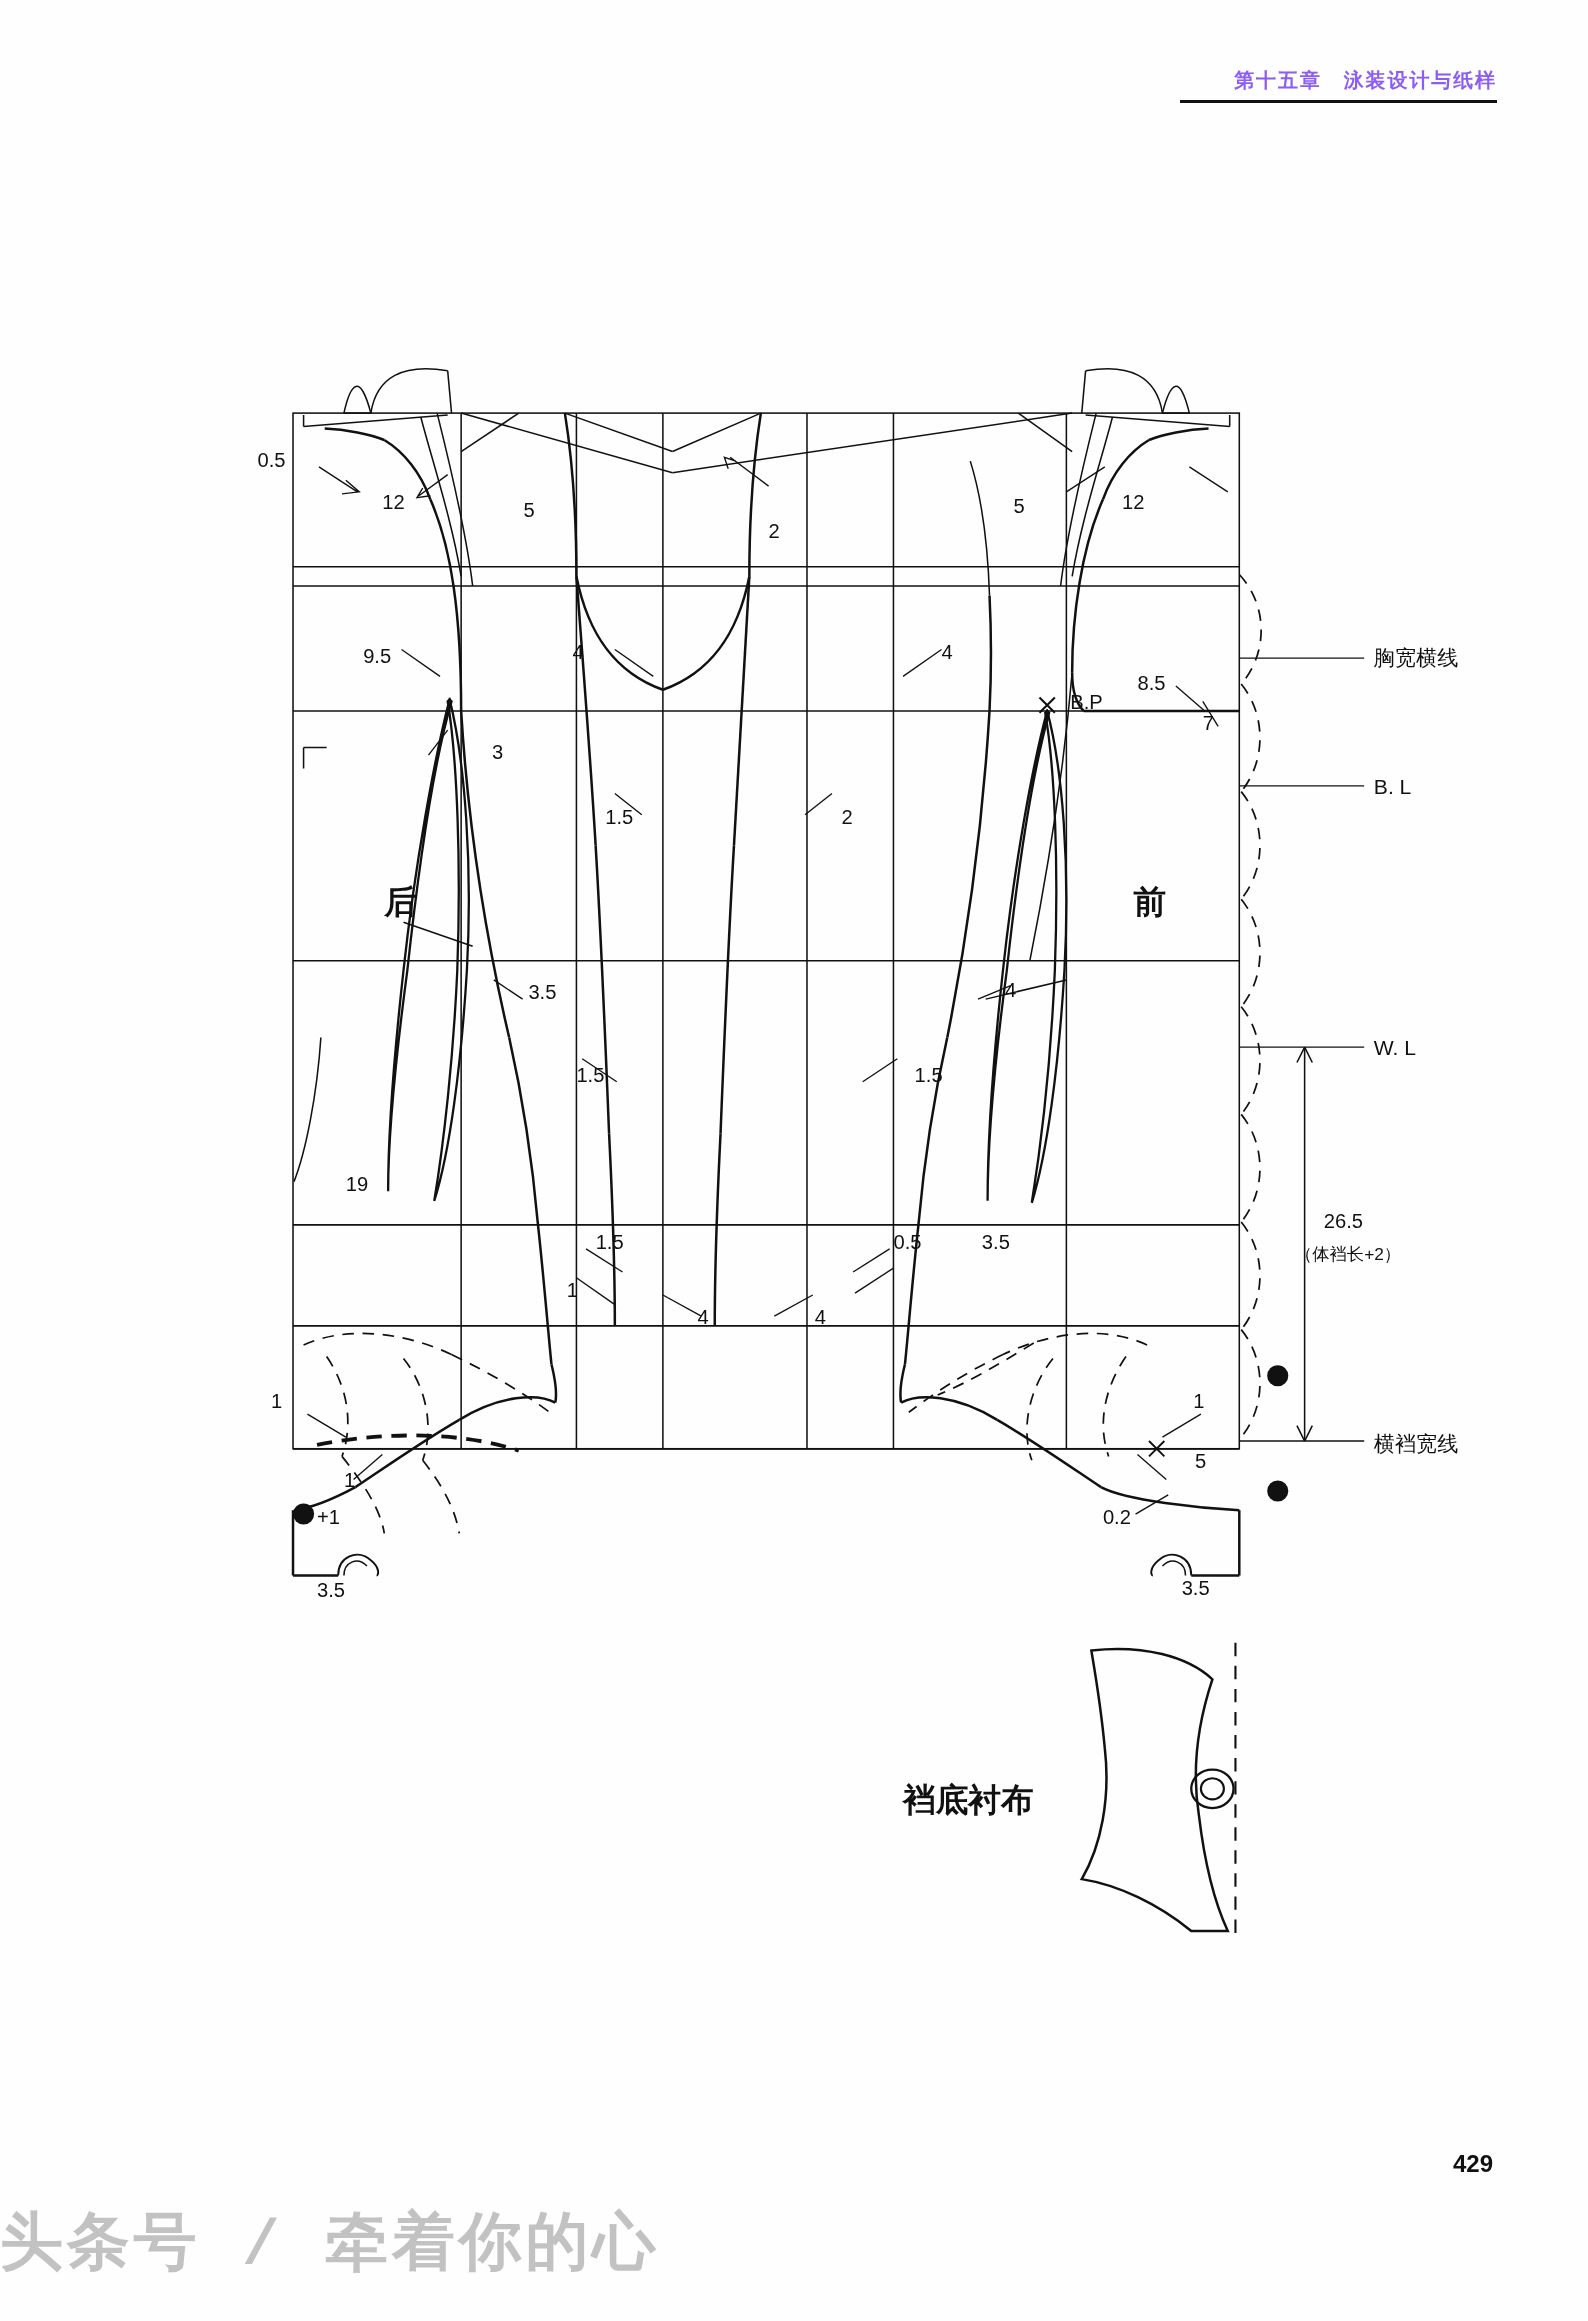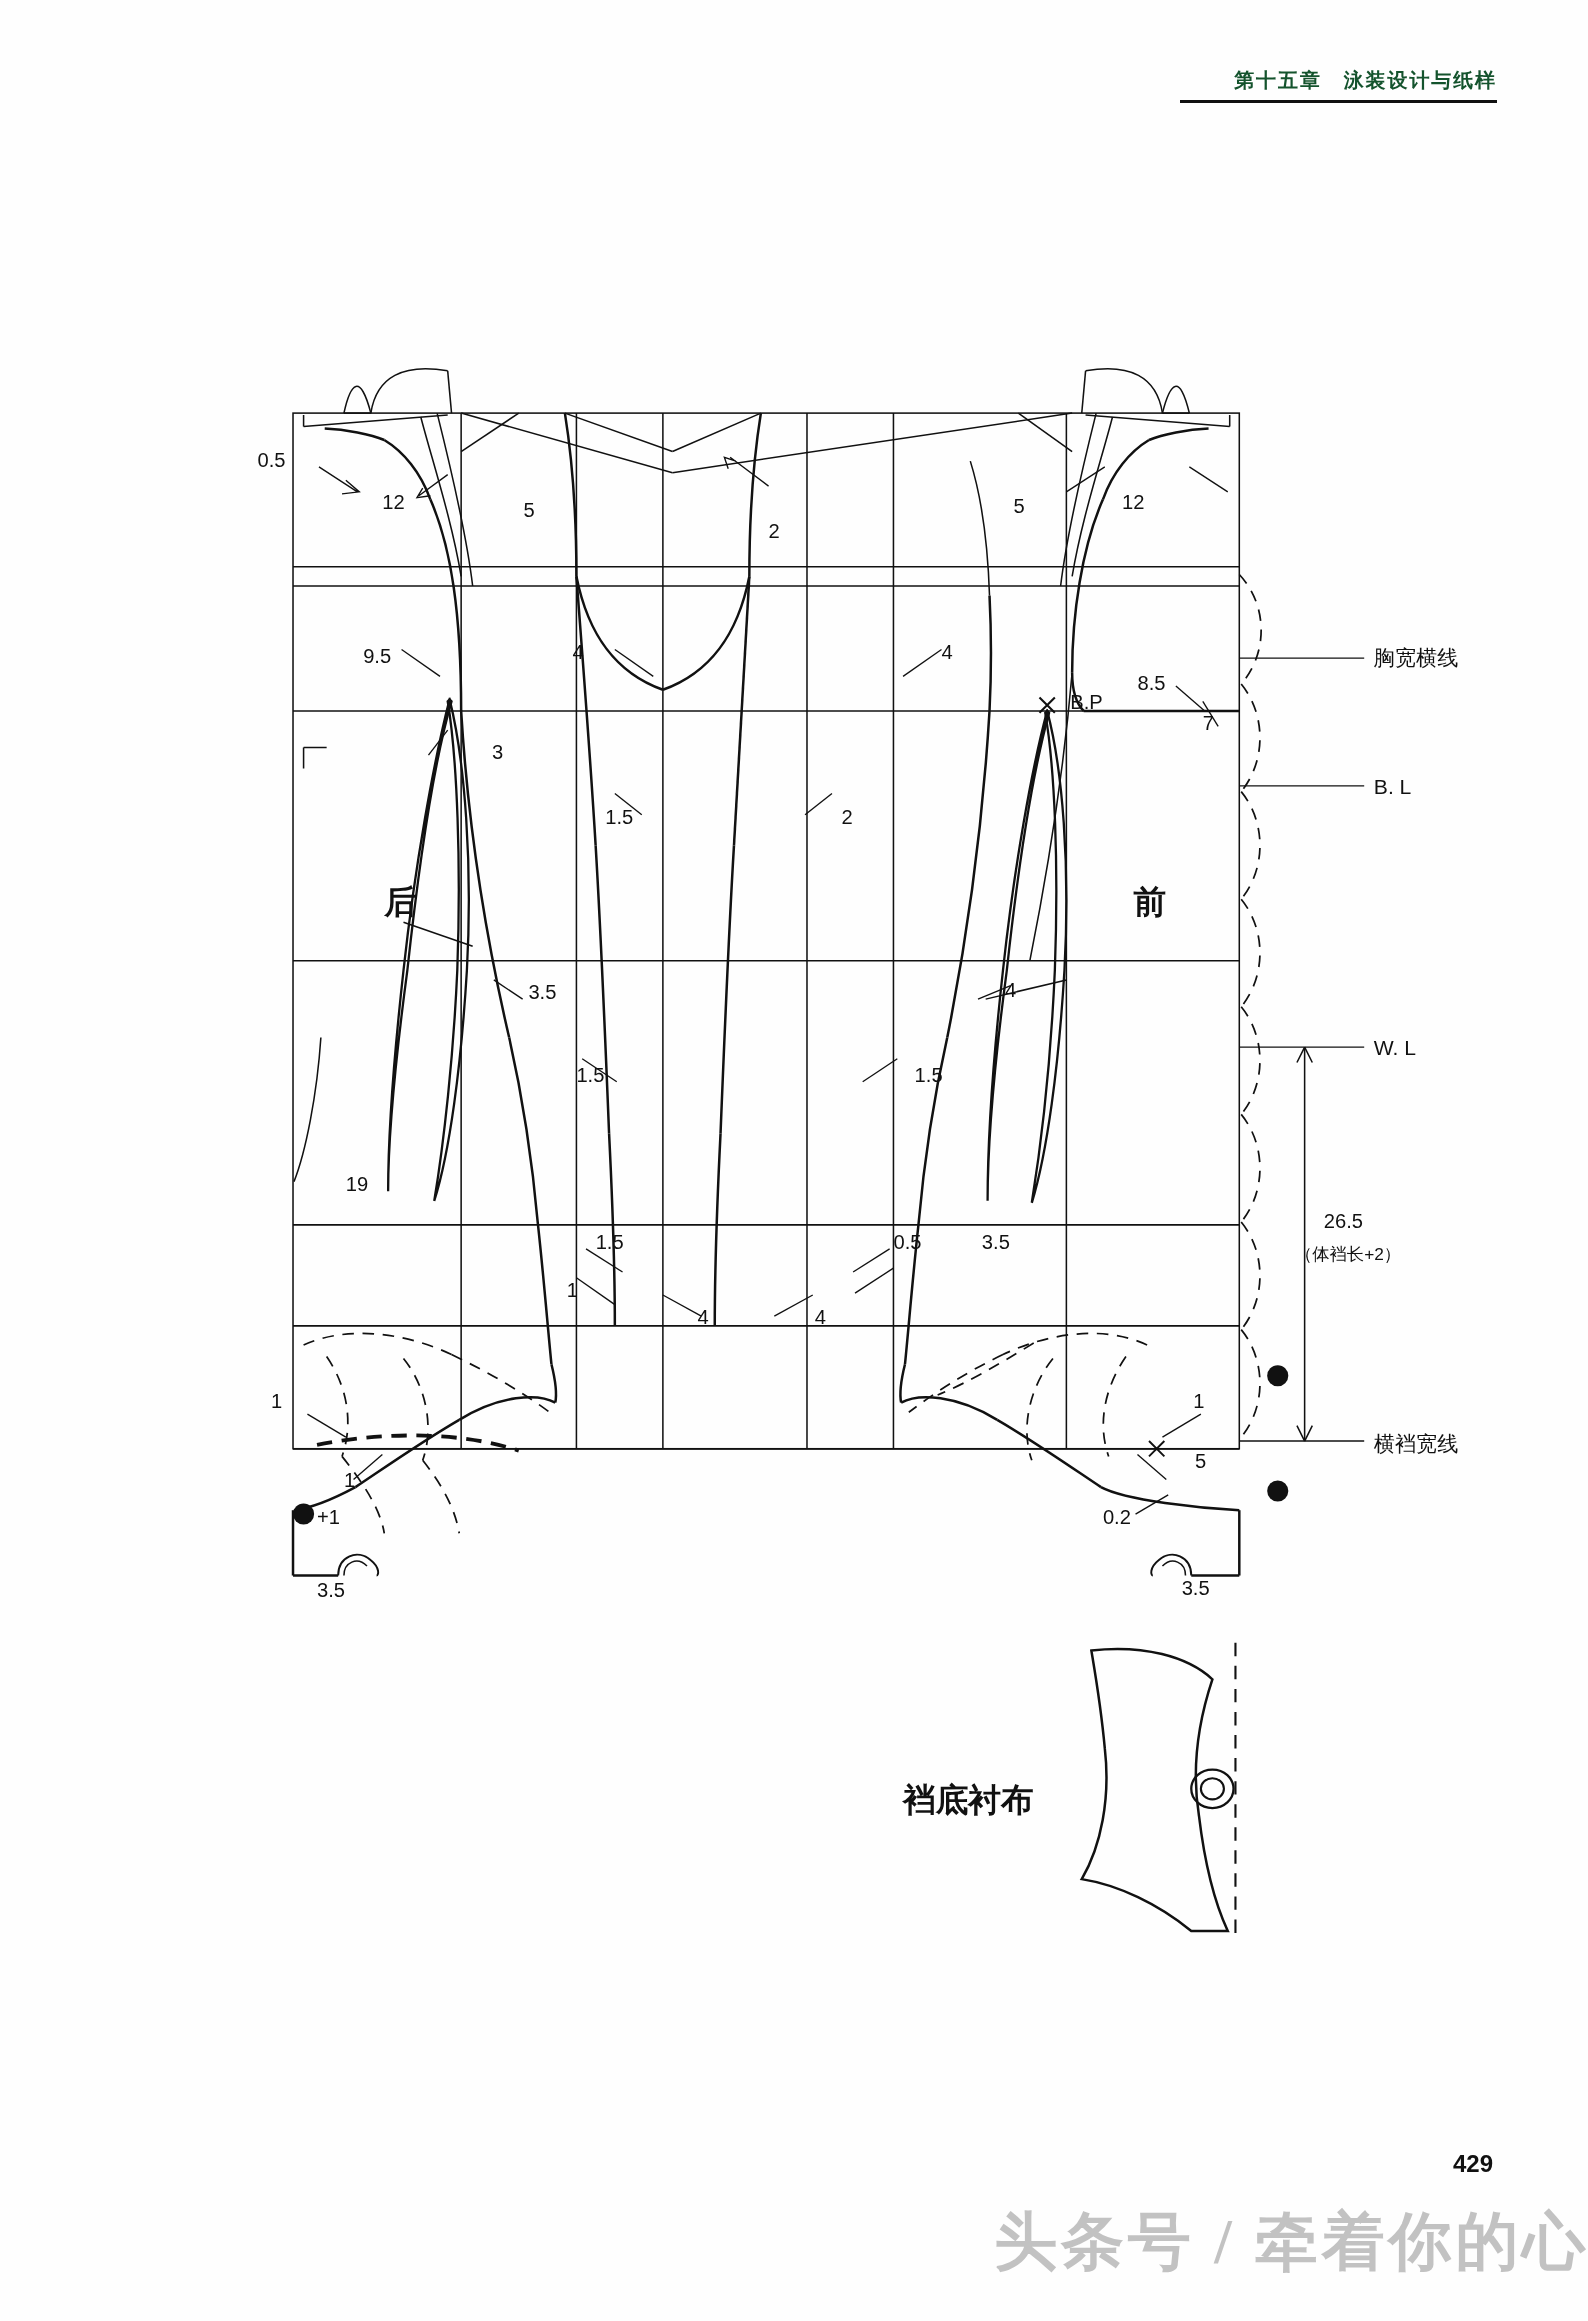--- a/index.html
+++ b/index.html
@@ -21,21 +21,21 @@
     background: #fefefe;
   }
   
   .chapter-header {
     position: absolute;
     right: 92px;
     top: 67px;
     font-size: 20px;
     font-weight: bold;
     letter-spacing: 1.9px;
-    color: #14532d;
+    color: #8b5cf6;
     white-space: nowrap;
     text-align: right;
   }
   .chapter-rule {
     position: absolute;
     right: 92px;
     top: 100px;
     width: 317px;
     height: 2.9px;
     background: #111;
@@ -54,23 +54,23 @@
     right: 96px;
     bottom: 144px;
     font-size: 24px;
     font-weight: bold;
   }
   .watermark {
     position: absolute;
     left: 0;
     right: 0;
     bottom: 37px;
-    text-align: right;
+    text-align: left;
     font-size: 63px;
-    font-family: Liberation Serif, serif;
+    font-family: Liberation Mono, monospace;
     font-weight: bold;
     color: rgba(40,40,40,0.28);
     letter-spacing: 3.8px;
     white-space: nowrap;
   }
   
   .drawing {
     position: absolute;
     left: 0;
     top: 0;

